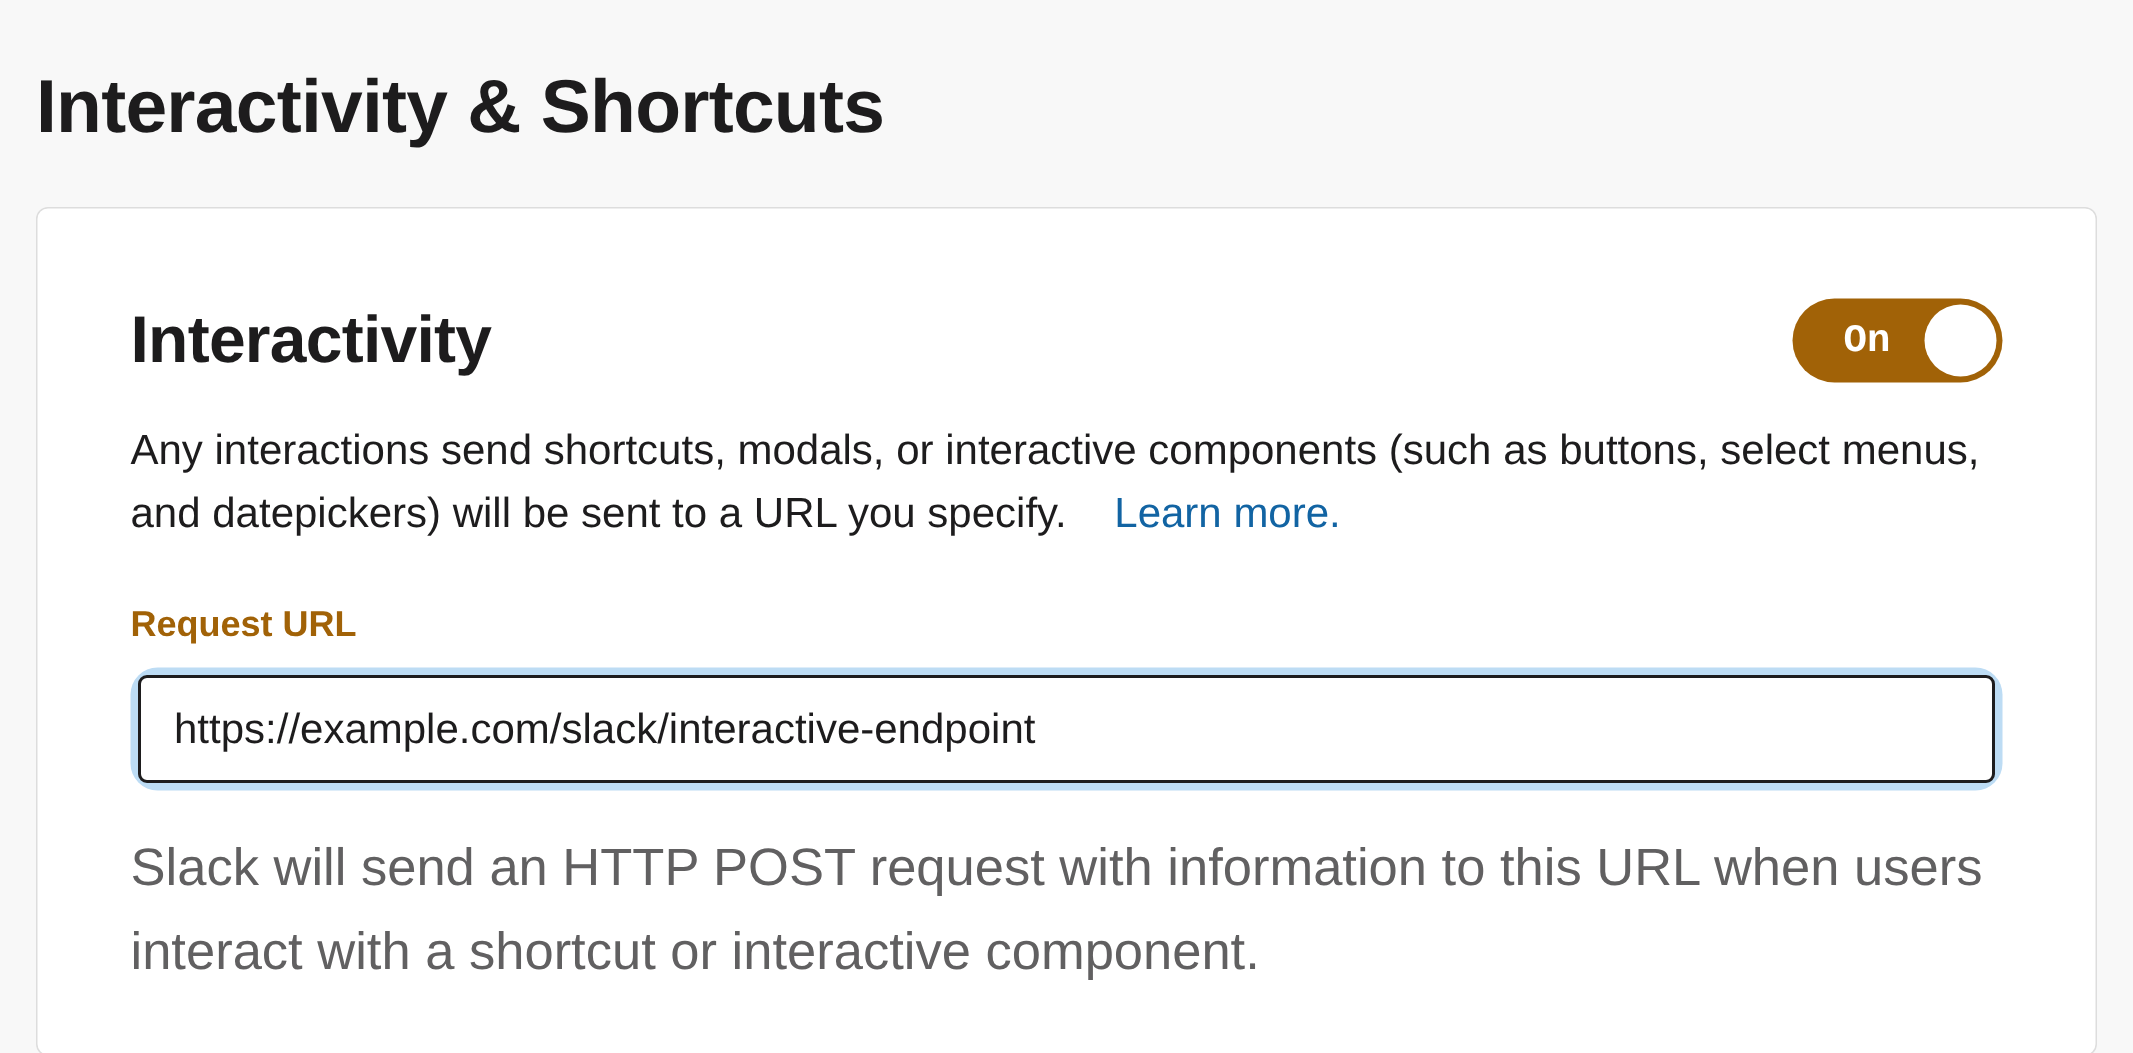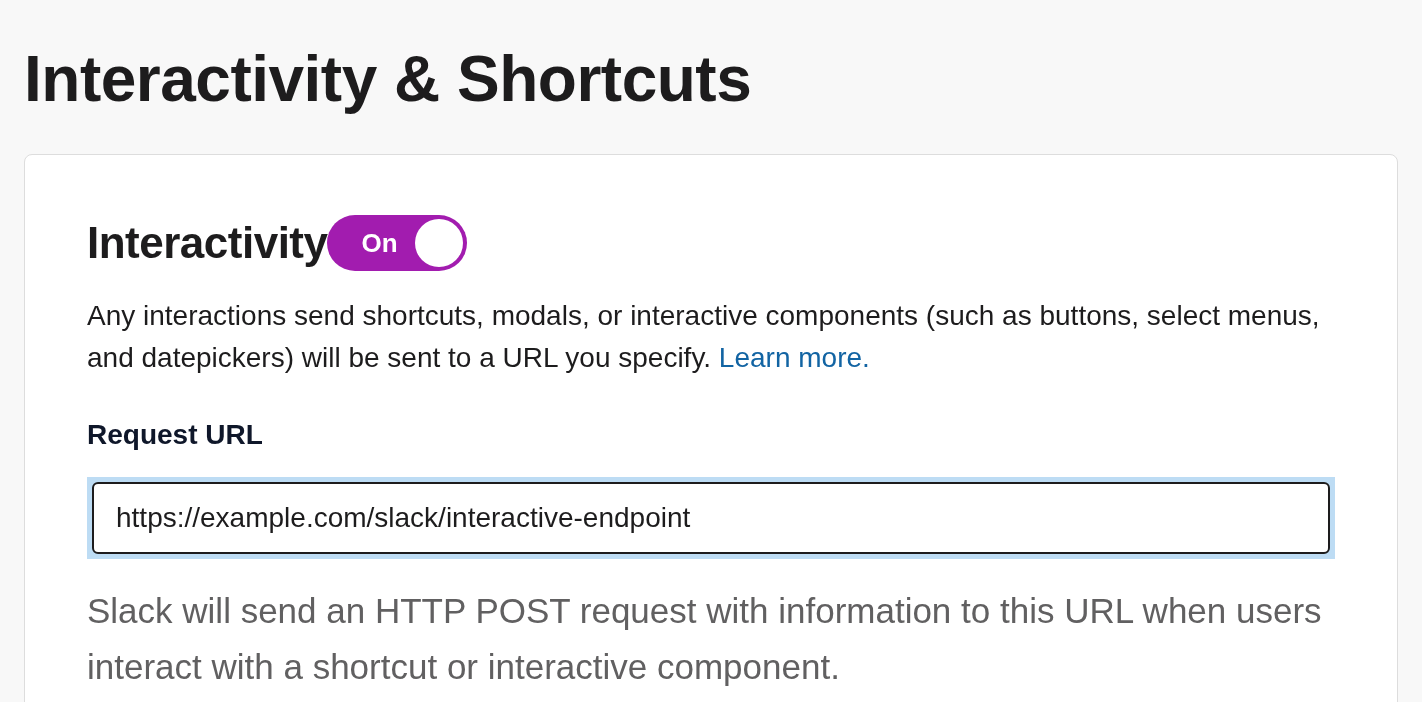--- a/index.html
+++ b/index.html
@@ -8,54 +8,55 @@
       padding: 0;
     }
     body {
       font-family: -apple-system, BlinkMacSystemFont, "Segoe UI", "Helvetica Neue", Arial, sans-serif;
       background: #f8f8f8;
       width: 1422px;
       height: 702px;
       overflow: hidden;
     }
     .page-title {
-      font-size: 64px;
+      font-size: 50px;
       font-weight: 800;
       color: #1d1c1d;
       padding: 42px 0 0 24px;
       letter-spacing: -0.5px;
     }
     .card {
       background: #ffffff;
       border: 1px solid #dddddd;
       border-radius: 8px;
       margin: 38px 24px 0 24px;
       padding: 60px 62px 40px 62px;
     }
     .section-header {
       display: flex;
-      justify-content: flex-start;
+      justify-content: space-between;
       align-items: center;
       margin-bottom: 24px;
     }
     .section-title {
       font-size: 44px;
       font-weight: 800;
       color: #1d1c1d;
       letter-spacing: -0.5px;
     }
     .toggle {
       position: relative;
       width: 140px;
       height: 56px;
-      background: #a21caf;
+      background: #a16207;
       border-radius: 28px;
       display: flex;
       align-items: center;
       cursor: pointer;
+      font-family: Liberation Mono, monospace;
     }
     .toggle-label {
       color: #ffffff;
       font-size: 26px;
       font-weight: 700;
       margin-left: 34px;
     }
     .toggle-knob {
       position: absolute;
       right: 4px;
@@ -67,31 +68,32 @@
     }
     .description {
       font-size: 28px;
       line-height: 1.5;
       color: #1d1c1d;
       margin-bottom: 40px;
     }
     .description a {
       color: #1264a3;
       text-decoration: none;
+      margin-left: 24px;
     }
     .field-label {
-      font-size: 28px;
+      font-size: 24px;
       font-weight: 700;
-      color: #0f172a;
-      margin-bottom: 26px;
+      color: #a16207;
+      margin-bottom: 14px;
       display: block;
     }
     .input-wrapper {
       position: relative;
-      border-radius: 0;
+      border-radius: 18px;
       padding: 5px;
       background: #bddcf4;
       margin-bottom: 24px;
     }
     .text-input {
       width: 100%;
       height: 72px;
       border: 2px solid #1d1c1d;
       border-radius: 6px;
       font-size: 28px;

